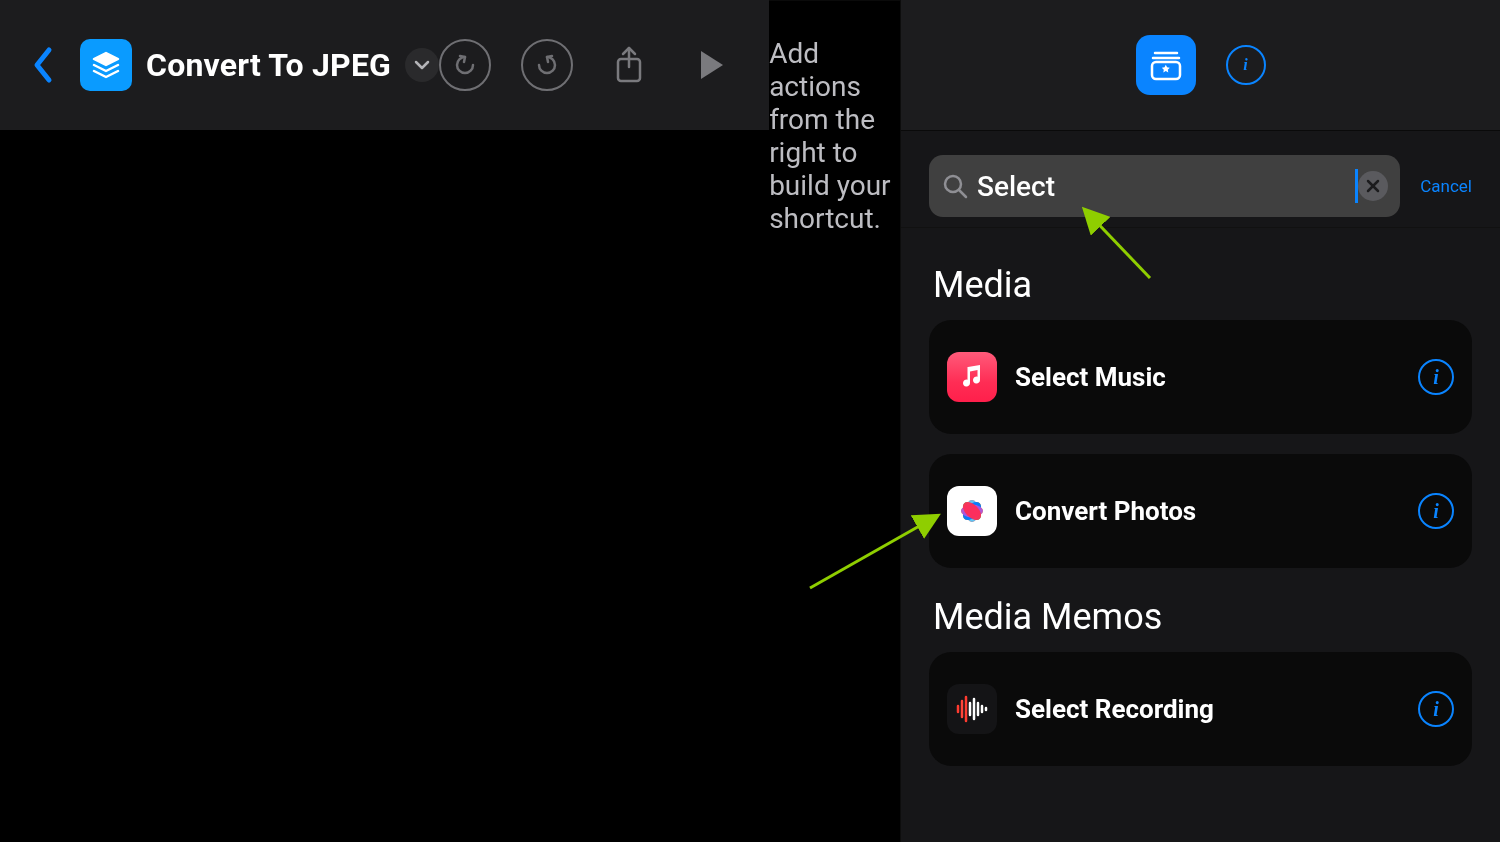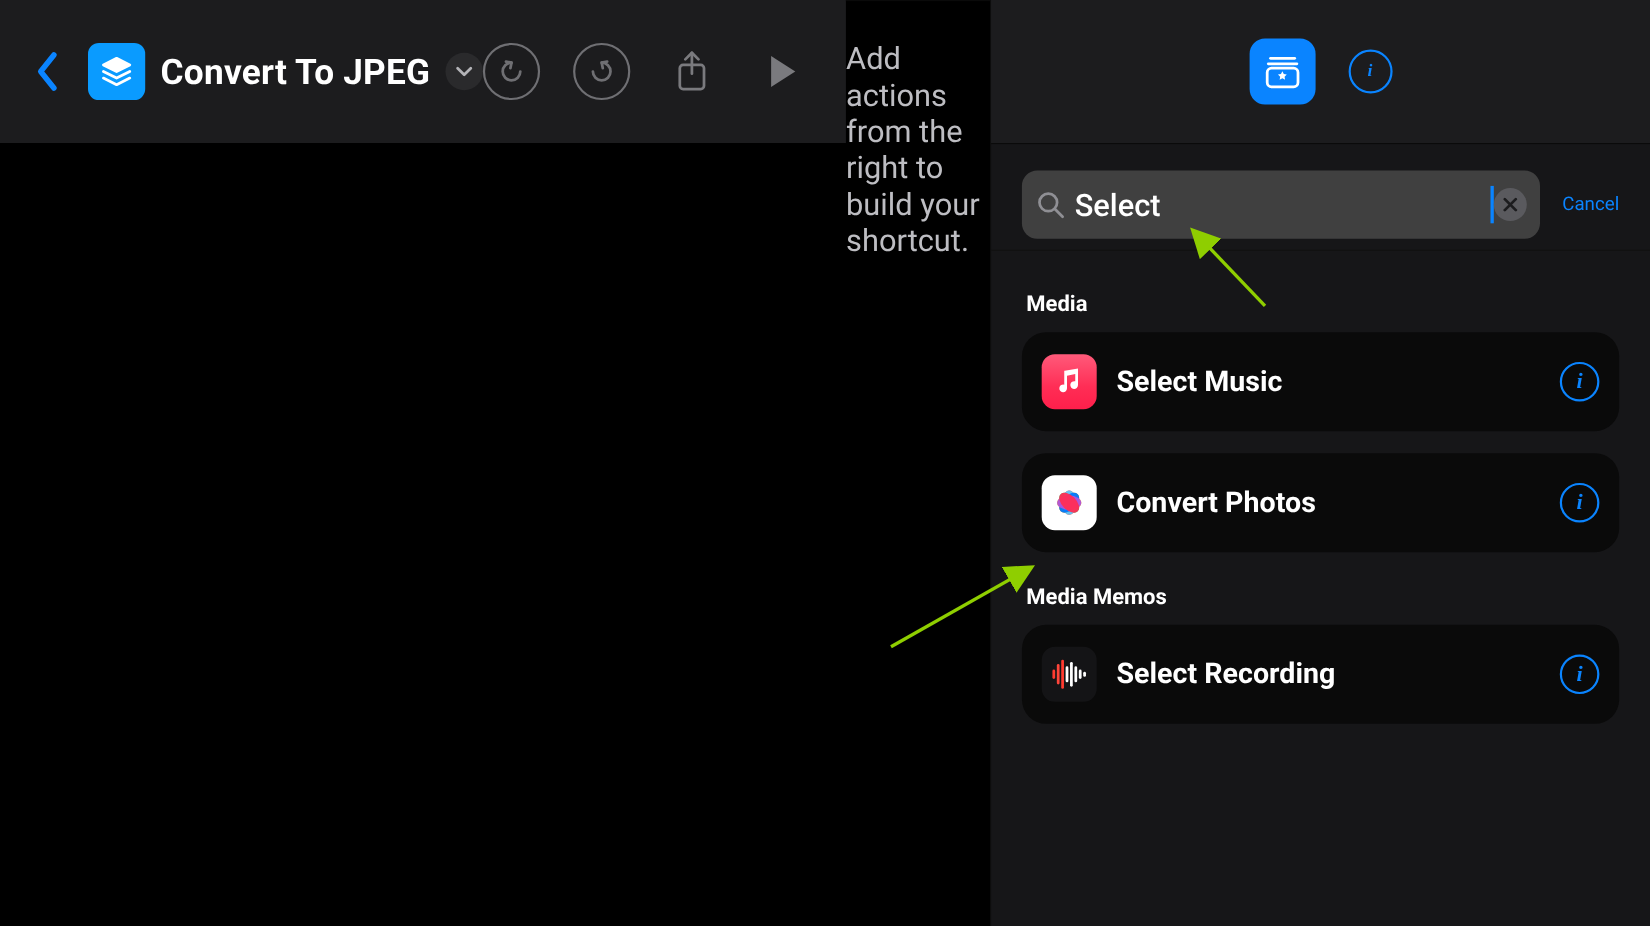--- a/index.html
+++ b/index.html
@@ -58,22 +58,22 @@
   .search{flex:1;display:flex;align-items:center;background:#404040;border-radius:14px;height:62px;padding:0 12px;}
   .search .mag{margin-right:8px;color:#8f8f94;}
   .search-input{flex:1;background:transparent;border:none;outline:none;color:#fff;font-size:28px;font-weight:500;}
   .clear{width:30px;height:30px;border-radius:50%;background:#5a5a5e;display:flex;align-items:center;justify-content:center;color:#cfcfd3;}
   .cancel{color:var(--blue);font-size:17px;}
   .caret{display:inline-block;width:3px;height:34px;background:#0a84ff;vertical-align:middle;margin-left:2px;animation:blink 1s step-end infinite;}
   @keyframes blink{50%{opacity:0;}}
 
   
   .sections{padding:8px 28px 28px 28px;overflow:auto;border-top:1px solid #111;}
-  .section-title{font-size:20px;font-weight:700;margin:28px 4px 14px;}
-  .card{background:#0a0a0a;border-radius:22px;display:flex;align-items:center;padding:20px 18px;gap:18px;margin-bottom:20px;}
+  .section-title{font-size:36px;font-weight:400;margin:28px 4px 14px;}
+  .card{background:#0a0a0a;border-radius:22px;display:flex;align-items:center;padding:32px 18px;gap:18px;margin-bottom:20px;}
   .app-badge{width:50px;height:50px;border-radius:12px;display:flex;align-items:center;justify-content:center;flex:0 0 auto;}
   .app-badge.music{background:linear-gradient(180deg,#ff5a7a 0%,#ff2d55 60%,#ff1f4b 100%);}
   .app-badge.photos{background:#fff;}
   .app-badge.voice{background:#141416;}
   .card-label{flex:1;font-size:26px;font-weight:700;}
 
   
   .overlay{position:absolute;inset:0;pointer-events:none;}
 
   svg{display:block;}

